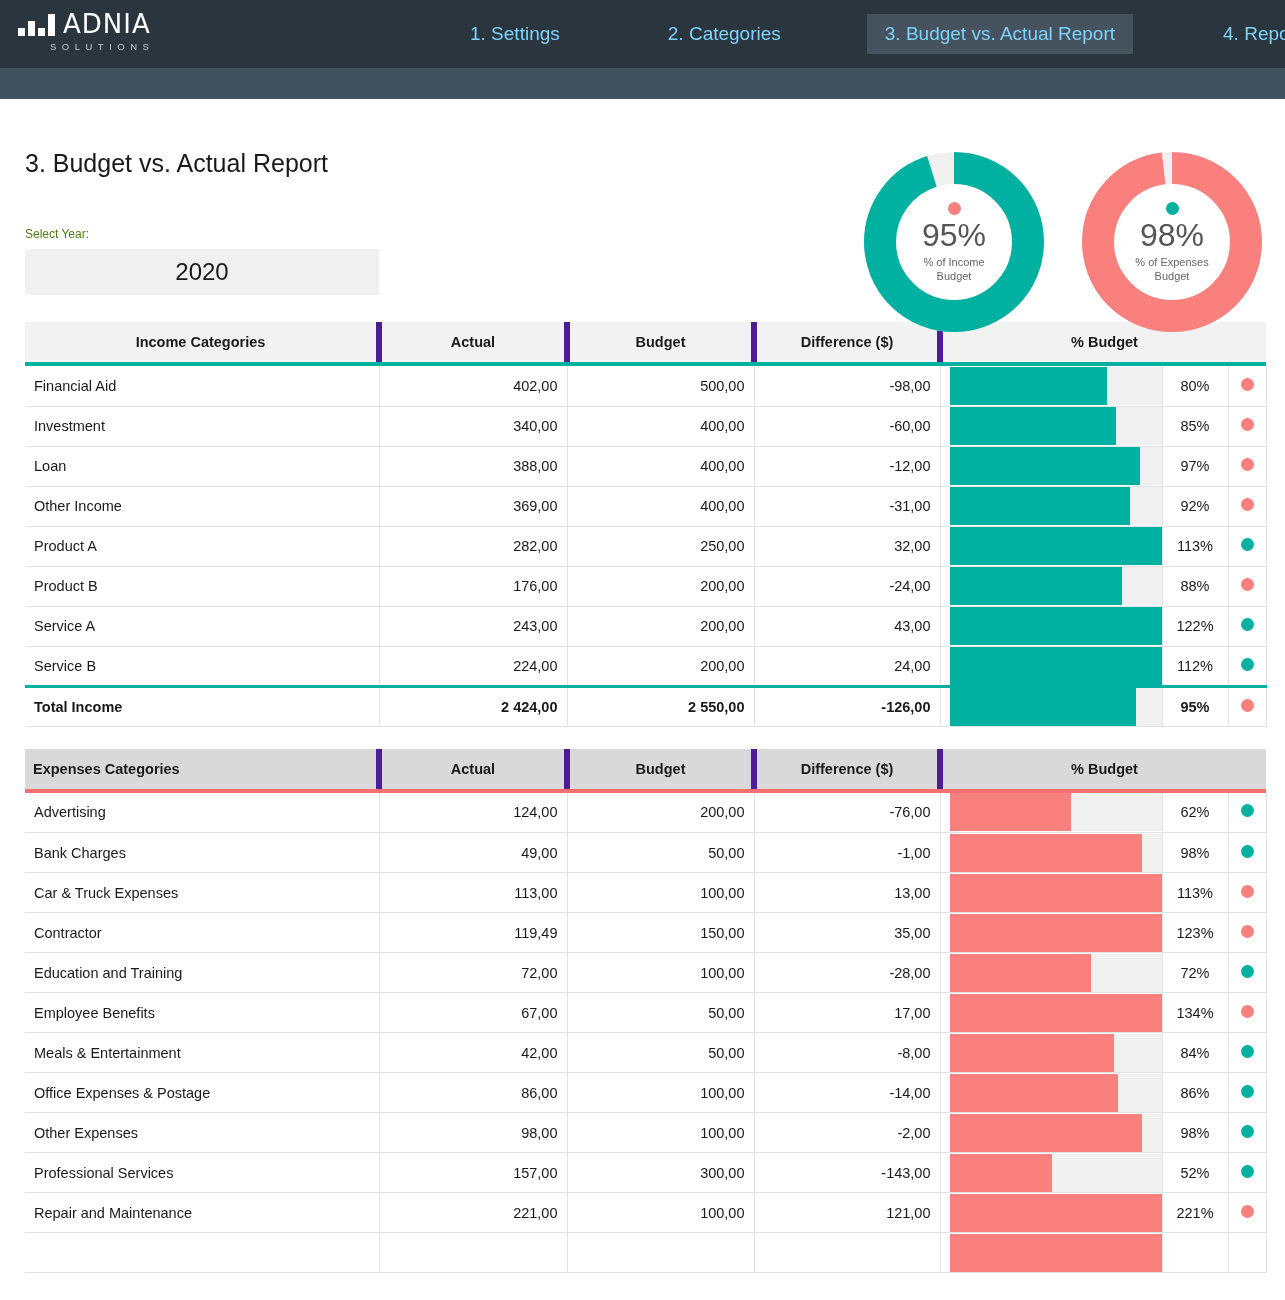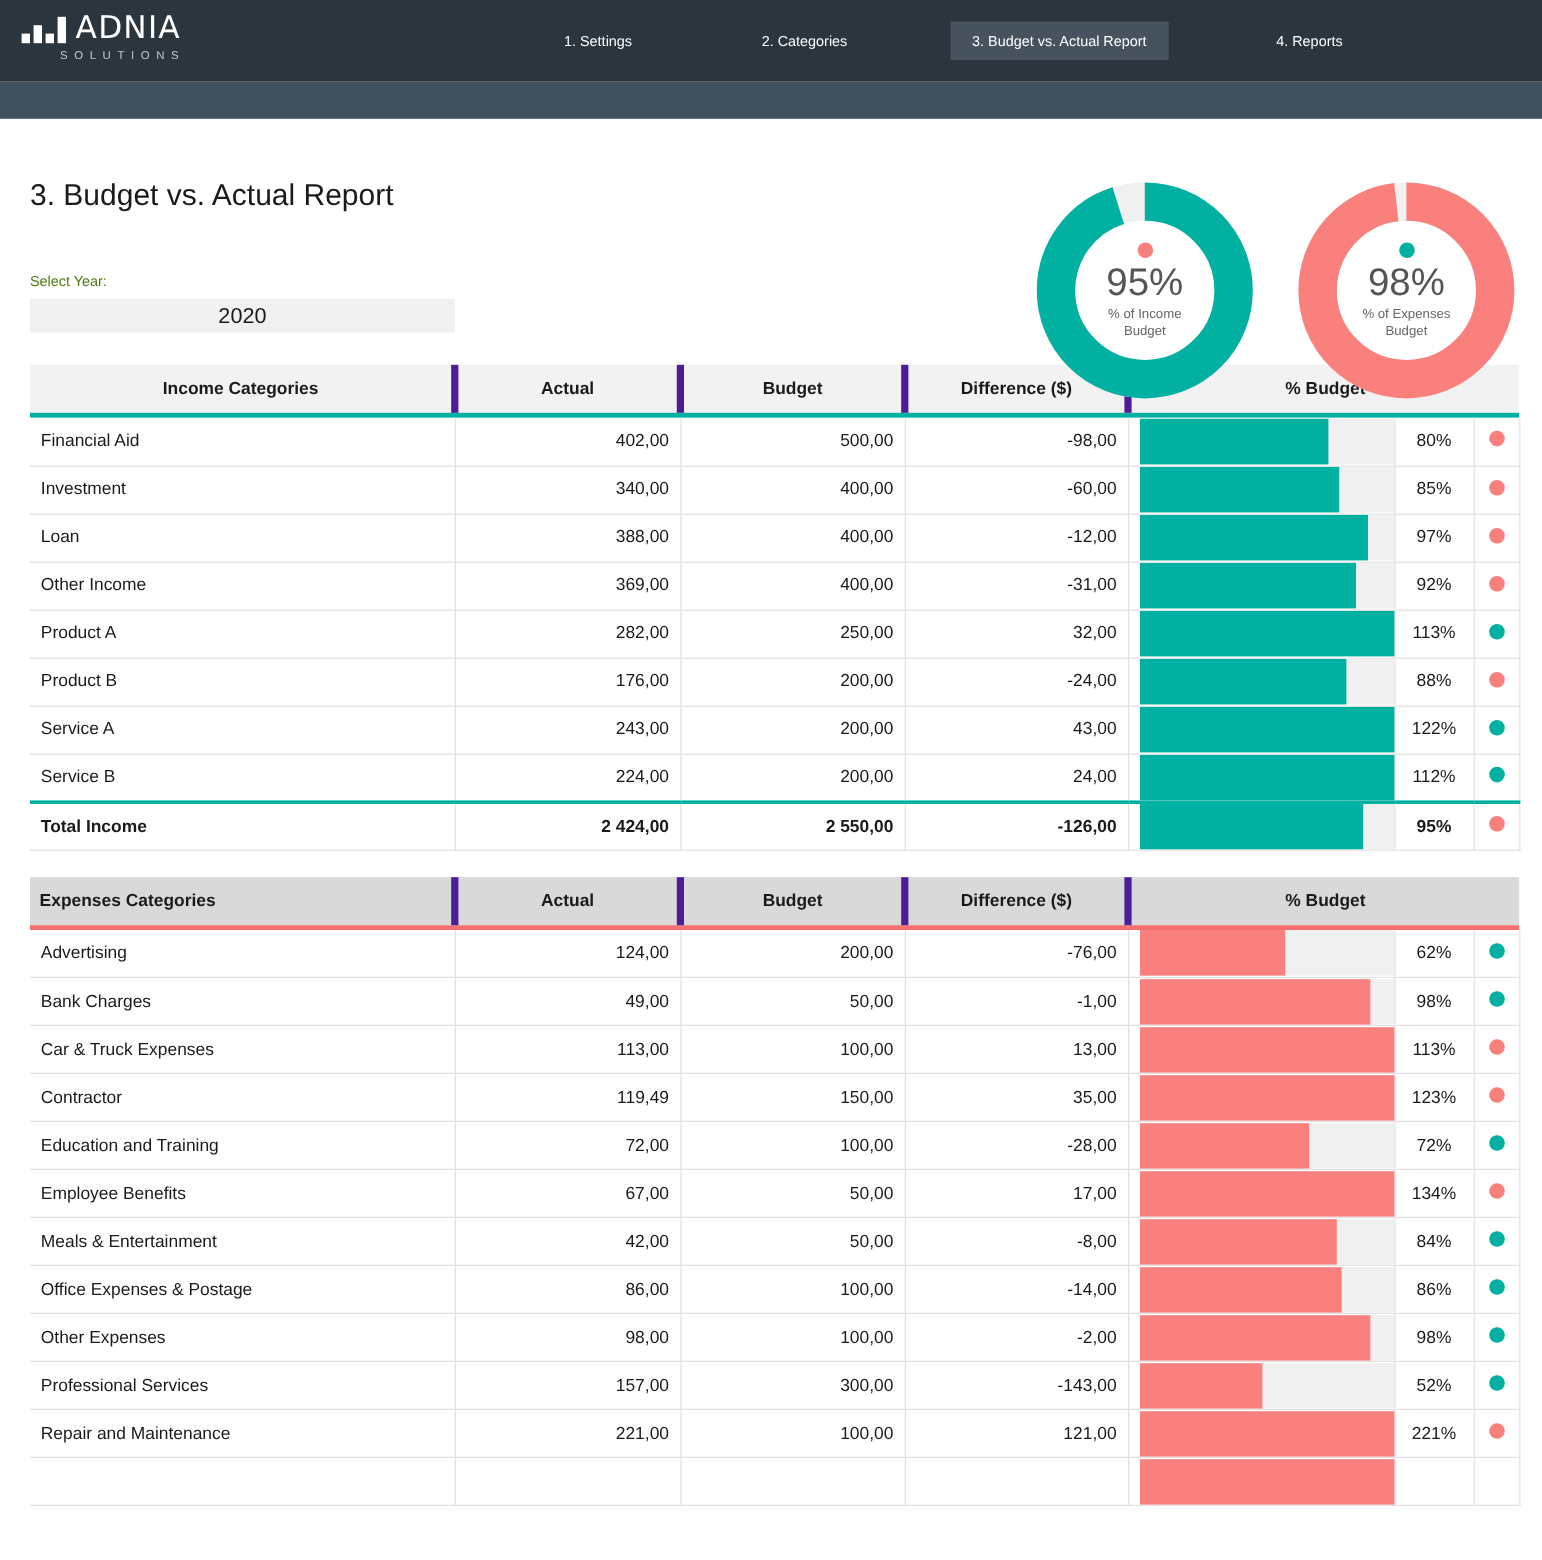--- a/index.html
+++ b/index.html
@@ -46,22 +46,22 @@
     margin-left: 32px;
   }
   .nav-tabs {
     position: absolute;
     left: 430px; right: 0; top: 0;
     height: 68px;
     display: flex;
     align-items: center;
   }
   .tab {
-    color: #ffffff;
-    font-size: 12px;
+    color: #7dd3fc;
+    font-size: 19px;
     padding: 9px 18px;
     white-space: nowrap;
     cursor: pointer;
     border-radius: 1px;
   }
   .tab.sp1 { margin-left: 22px; }
   .tab.sp2 { margin-left: 72px; }
   .tab.sp3 { margin-left: 68px; }
   .tab.sp4 { margin-left: 72px; }
   .tab.active { background: #46535f; }
@@ -79,26 +79,26 @@
   .select-label {
     font-size: 12px;
     color: #4d7c0f;
     margin-top: 49px;
     margin-left: 3px;
   }
   .year-box {
     margin-top: 8px;
     margin-left: 3px;
     width: 354px;
-    height: 28px;
+    height: 46px;
     background: #f0f0f0;
     display: flex;
     align-items: center;
     justify-content: center;
-    font-size: 18px;
+    font-size: 24px;
     color: #1a1a1a;
     cursor: pointer;
   }
 
   
   .donuts {
     position: absolute;
     top: 2px; right: 22px;
     display: flex;
     gap: 36px;

